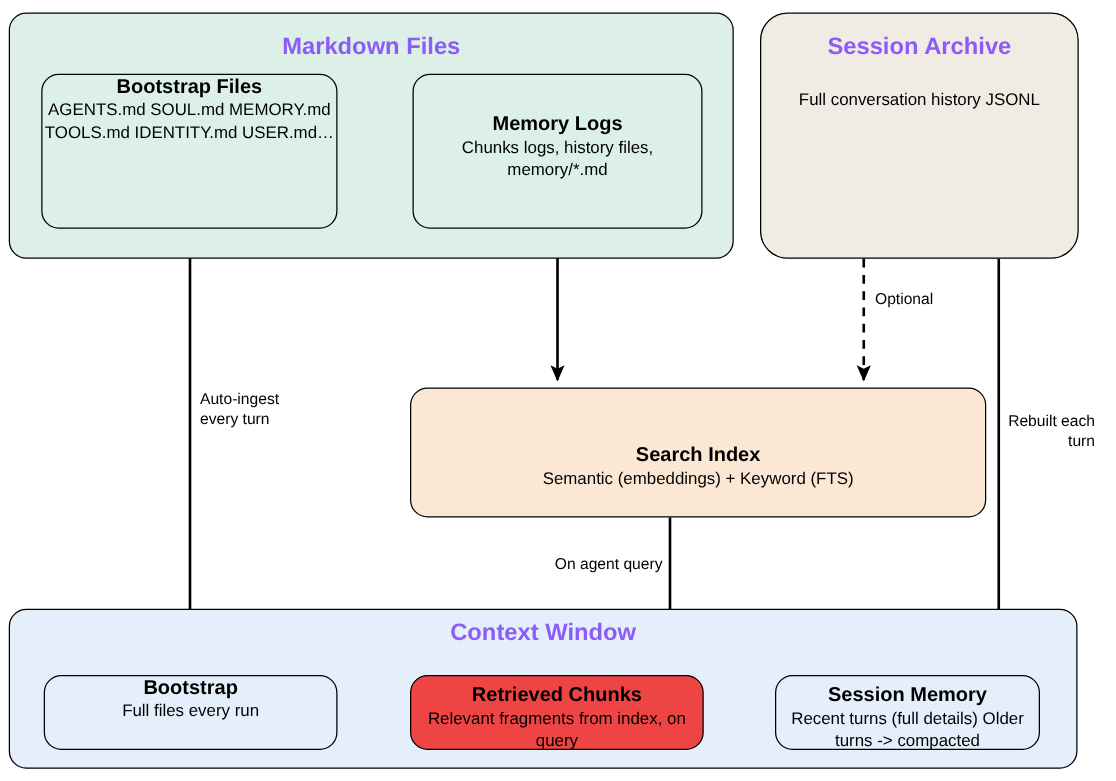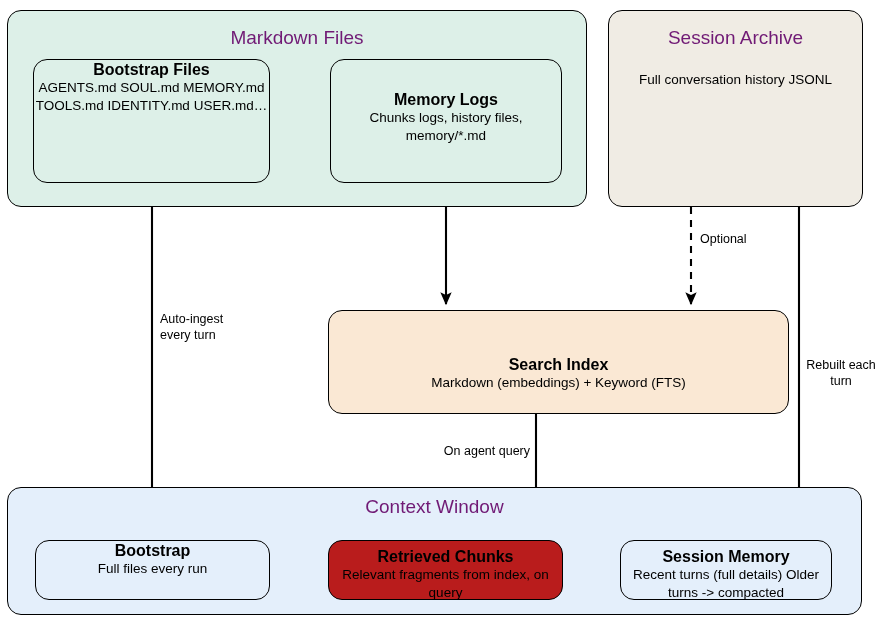--- a/index.html
+++ b/index.html
@@ -24,23 +24,23 @@
     position: absolute;
     box-sizing: border-box;
     border: 1.6px solid #000000;
     border-radius: 14px;
     display: flex;
     flex-direction: column;
     align-items: center;
     text-align: center;
   }
   .group-title {
-    font-weight: normal;
+    font-weight: bold;
     font-size: 19px;
-    color: #701a75;
+    color: #8b5cf6;
     line-height: 1.15;
     width: 100%;
   }
   .node-title {
     font-weight: bold;
     font-size: 16px;
     color: #000;
     line-height: 1.2;
     width: 100%;
   }
@@ -53,20 +53,21 @@
   
   #markdown-files {
     left: 7px; top: 10px; width: 580px; height: 197px;
     background: #ddf0e8;
     padding-top: 16px;
   }
   #session-archive {
     left: 608px; top: 10px; width: 255px; height: 197px;
     background: #f0ece4;
     padding-top: 16px;
+    border-radius: 22px;
   }
   #context-window {
     left: 7px; top: 487px; width: 855px; height: 128px;
     background: #e4effb;
     padding-top: 8px;
   }
   
   #bootstrap-files {
     left: 33px; top: 59px; width: 237px; height: 124px;
     background: #ddf0e8;
@@ -80,41 +81,41 @@
     left: 328px; top: 310px; width: 461px; height: 104px;
     background: #fae8d4;
     padding-top: 44px;
   }
   #ctx-bootstrap {
     left: 35px; top: 540px; width: 235px; height: 60px;
     background: #e4effb;
   }
   #ctx-retrieved {
     left: 328px; top: 540px; width: 235px; height: 60px;
-    background: #b91c1c;
+    background: #ef4444;
     padding-top: 6px;
   }
   #ctx-session {
     left: 620px; top: 540px; width: 212px; height: 60px;
     background: #e4effb;
     padding-top: 6px;
   }
   
   .edge-label {
     position: absolute;
     font-size: 12.5px;
     color: #000;
     line-height: 1.25;
     text-align: center;
     white-space: pre-line;
   }
   #label-auto-ingest { left: 160px; top: 312px; width: 90px; text-align: left; }
   #label-on-agent-query { left: 420px; top: 444px; width: 110px; text-align: right; }
   #label-optional { left: 700px; top: 232px; width: 70px; text-align: left; }
-  #label-rebuilt { left: 806px; top: 358px; width: 70px; text-align: center; }
+  #label-rebuilt { left: 806px; top: 330px; width: 70px; text-align: right; }
 </style>
 </head>
 <body>
 
 <svg id="canvas" viewBox="0 0 893 625" xmlns="http://www.w3.org/2000/svg">
   <defs>
     <marker id="arrowhead" markerWidth="7" markerHeight="7" refX="5.6" refY="3.1" orient="auto" markerUnits="strokeWidth">
       <path d="M0,0.4 L6.2,3.1 L0,5.8 L1.3,3.1 Z" fill="#000000"></path>
     </marker>
   </defs>
@@ -158,21 +159,21 @@
 </div>
 
 <div class="node" id="session-archive">
   <div class="group-title">Session Archive</div>
   <div class="node-sub" style="margin-top:22px;">Full conversation history
 JSONL</div>
 </div>
 
 <div class="node" id="search-index">
   <div class="node-title">Search Index</div>
-  <div class="node-sub">Markdown (embeddings) + Keyword (FTS)</div>
+  <div class="node-sub">Semantic (embeddings) + Keyword (FTS)</div>
 </div>
 
 <div class="node" id="context-window">
   <div class="group-title">Context Window</div>
 </div>
 
 <div class="node" id="ctx-bootstrap">
   <div class="node-title">Bootstrap</div>
   <div class="node-sub">Full files every run</div>
 </div>

